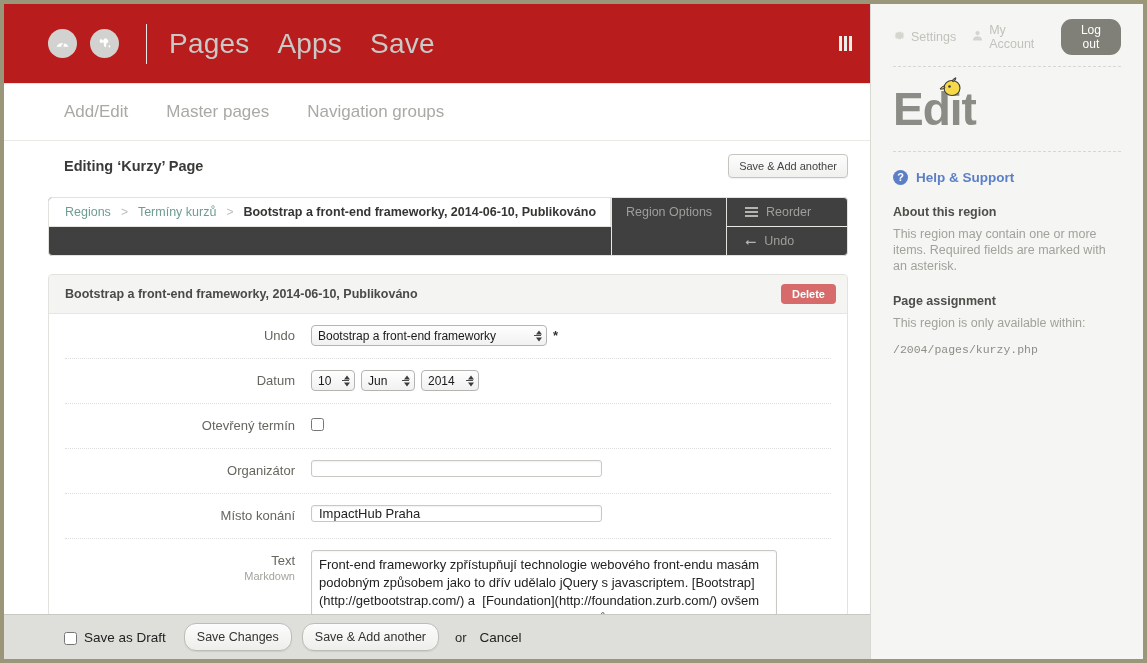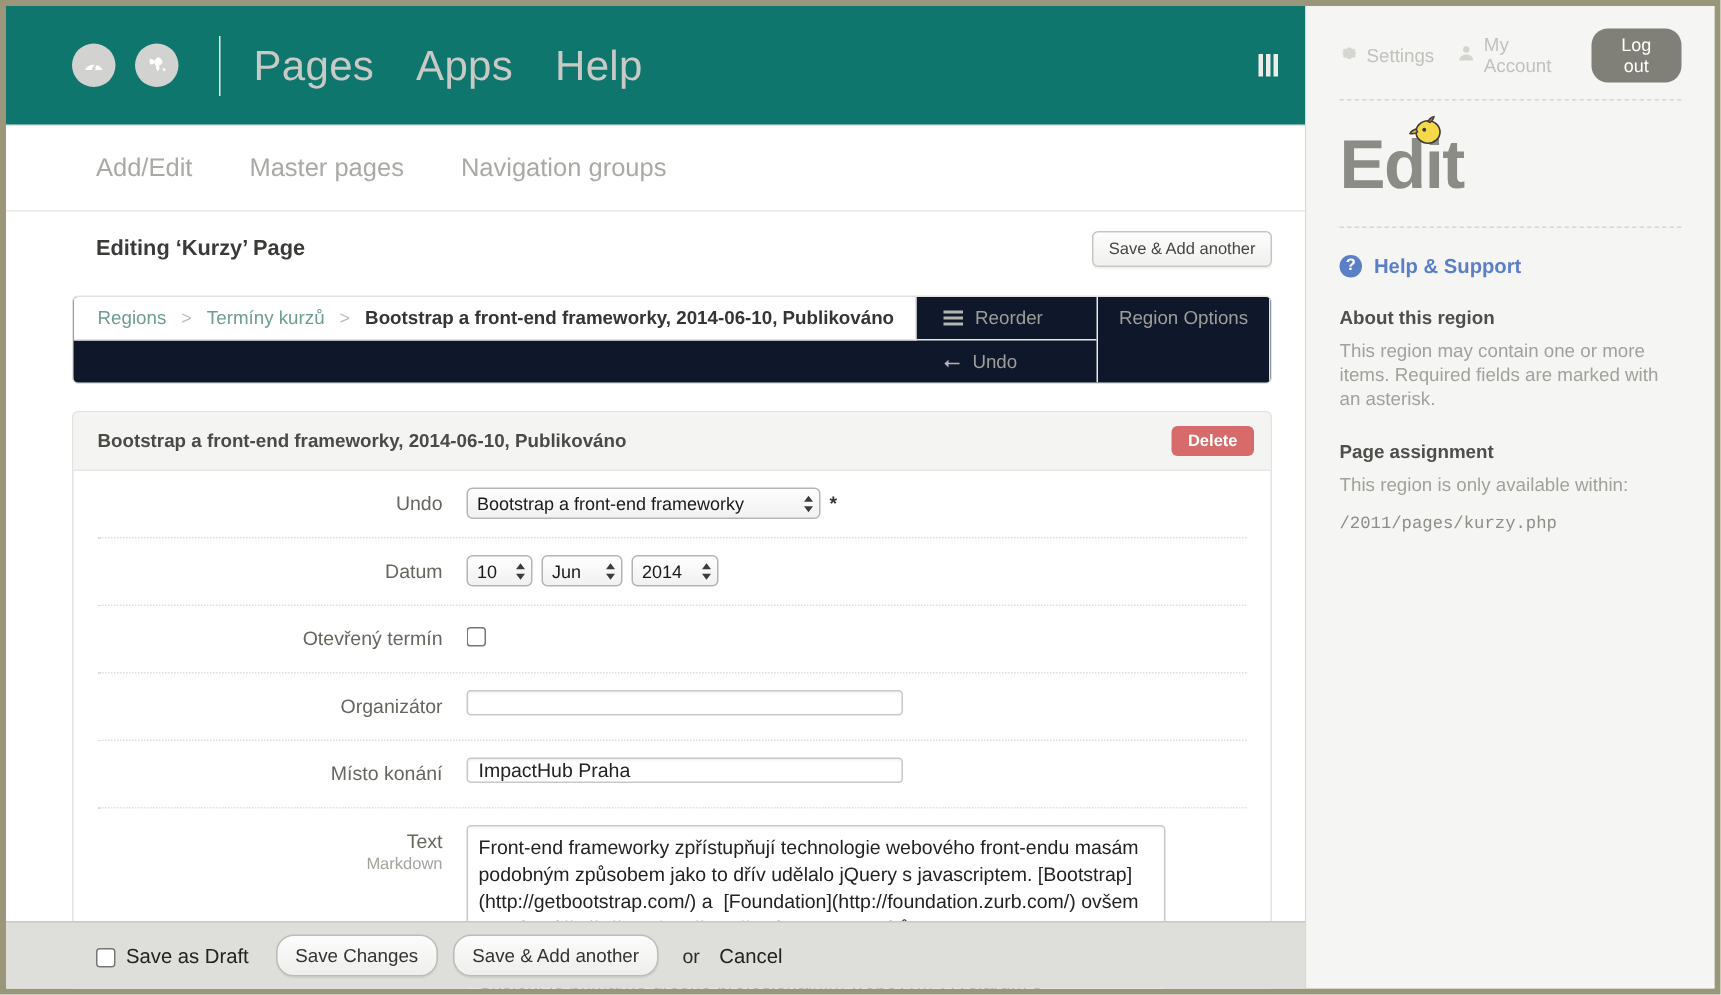--- a/index.html
+++ b/index.html
@@ -38,21 +38,21 @@
   }
 
   
   #top-nav {
     height: 80px;
     border-bottom: 1px solid #e4e4e0;
     display: flex;
     align-items: center;
     padding: 0 18px 0 44px;
     box-sizing: border-box;
-    background: #0f766e;
+    background: #b91c1c;
   }
   .round-icon {
     width: 29px;
     height: 29px;
     border-radius: 50%;
     background: #d2d2d0;
     display: inline-flex;
     align-items: center;
     justify-content: center;
     margin-right: 13px;
@@ -127,21 +127,21 @@
     box-shadow: 0 1px 1px rgba(0,0,0,0.06);
     cursor: pointer;
     font-family: "Liberation Sans", sans-serif;
   }
 
   
   #crumb-wrap {
     margin: 6px 22px 0 44px;
     border: 1px solid #e2e2de;
     border-radius: 4px;
-    background: #0f172a;
+    background: #404040;
     display: flex;
     min-height: 56px;
     overflow: hidden;
   }
   #crumb-left {
     flex: 1 1 auto;
     display: flex;
     align-items: flex-start;
     padding: 0;
   }
@@ -511,21 +511,21 @@
         <svg width="19" height="19" viewBox="0 0 24 24">
           <circle cx="12" cy="12" r="11" fill="#d2d2d0"></circle>
           <path d="M6 7 q2 -1 4 1 q1 2 -1 3 q-2 1 -3 -1 z" fill="#ffffff"></path>
           <path d="M13 5 q3 1 4 4 q-1 3 -3 3 q1 3 -1 5 q-2 -2 -2 -5 q-2 -3 0 -5 z" fill="#ffffff"></path>
           <path d="M18 14 q2 1 1 3 q-2 0 -2 -2 z" fill="#ffffff"></path>
         </svg>
       </span>
       <div id="nav-divider"></div>
       <a class="nav-link">Pages</a>
       <a class="nav-link">Apps</a>
-      <a class="nav-link">Help</a>
+      <a class="nav-link">Save</a>
       <span id="grip-icon">
         <span></span>
           <span></span>
           <span></span>
       </span>
     </div>
 
     <div id="sub-nav">
       <a class="subnav-link">Add/Edit</a>
       <a class="subnav-link">Master pages</a>
@@ -539,37 +539,37 @@
 
     <div id="crumb-wrap">
       <div id="crumb-left">
         <div id="crumb-inner">
           <a class="crumb-link">Regions</a>
           <span class="crumb-sep">&gt;</span>
           <a class="crumb-link">Termíny kurzů</a>
           <span class="crumb-sep">&gt;</span>
           <span class="crumb-current">Bootstrap a front-end frameworky, 2014-06-10, Publikováno</span>
         </div>
+      </div>
+      <div id="crumb-options">
+        <span>Region Options</span>
       </div>
       <div id="crumb-actions">
         <div class="crumb-action" id="reorder-row">
           <span class="bars-ico">
               <i></i>
               <i></i>
               <i></i>
             </span>
           <span>Reorder</span>
         </div>
         <div class="crumb-action">
           <span style="color:#b4b4b0;font-size:14px;line-height:1;">⭠</span>
           <span>Undo</span>
         </div>
-      </div>
-      <div id="crumb-options">
-        <span>Region Options</span>
       </div>
     </div>
 
     <div id="region-panel">
       <div id="region-head">
         <span id="region-head-title">Bootstrap a front-end frameworky, 2014-06-10, Publikováno</span>
         <button id="delete-button">Delete</button>
       </div>
 
       <div style="padding: 0 16px;">
@@ -715,16 +715,16 @@
     <div id="help-row">
       <span id="help-icon">?</span>
       <span id="help-label">Help &amp; Support</span>
     </div>
 
     <div class="side-h">About this region</div>
     <div class="side-p">This region may contain one or more items. Required fields are marked with an asterisk.</div>
 
     <div class="side-h">Page assignment</div>
     <div class="side-p">This region is only available within:</div>
-    <div class="side-code">/2011/pages/kurzy.php</div>
+    <div class="side-code">/2004/pages/kurzy.php</div>
 
   </div>
 </div>
 
 </body></html>

